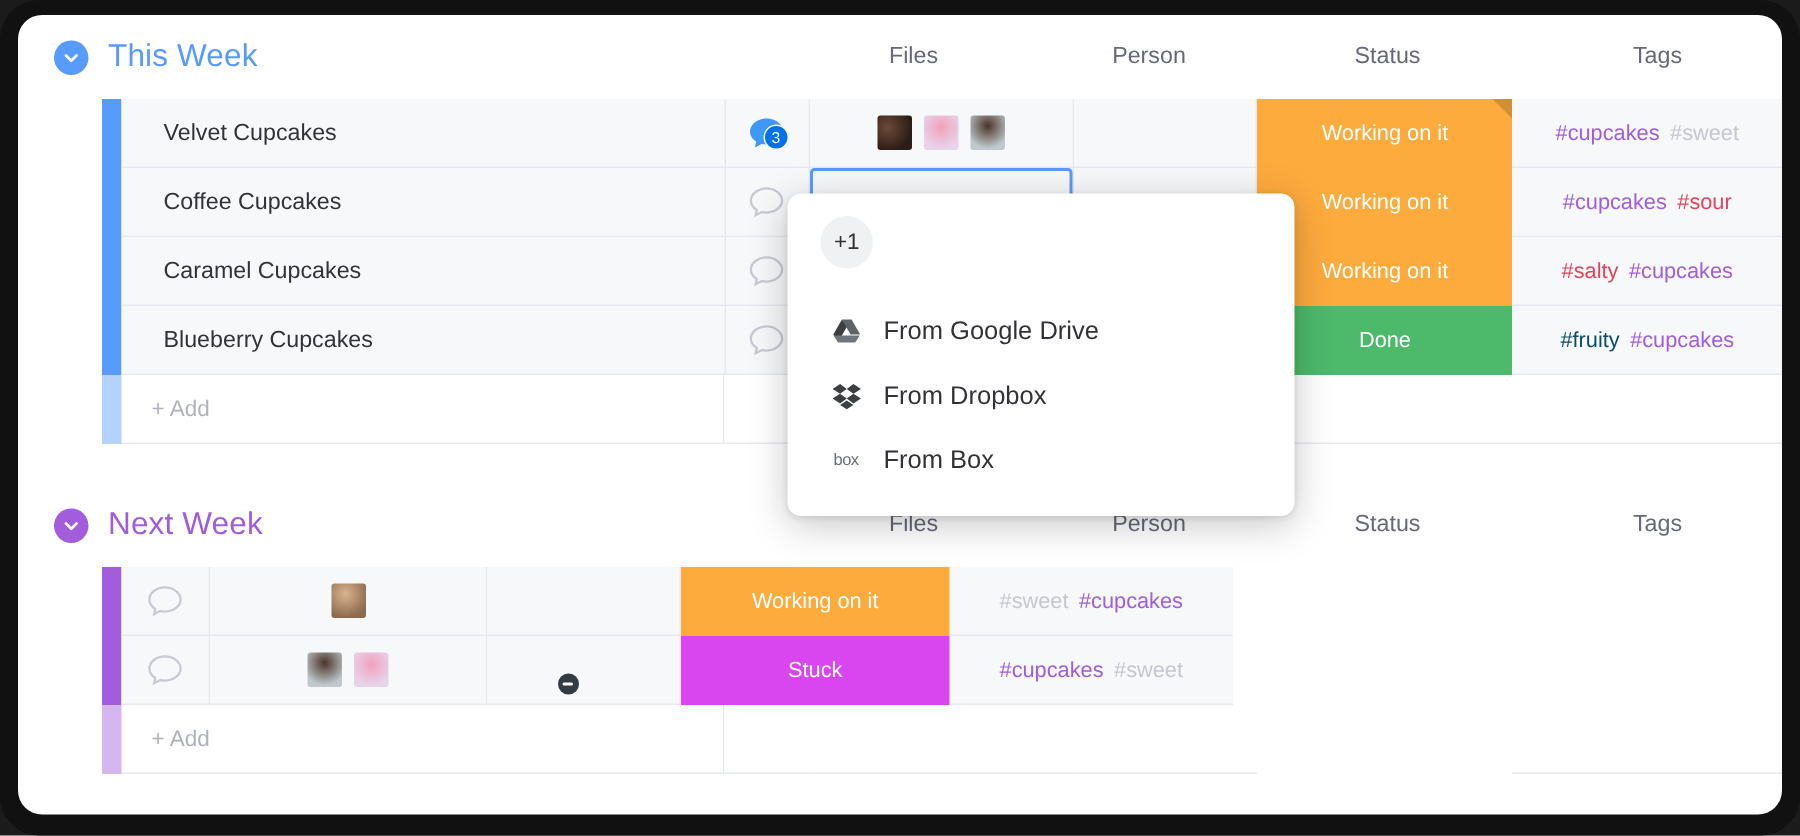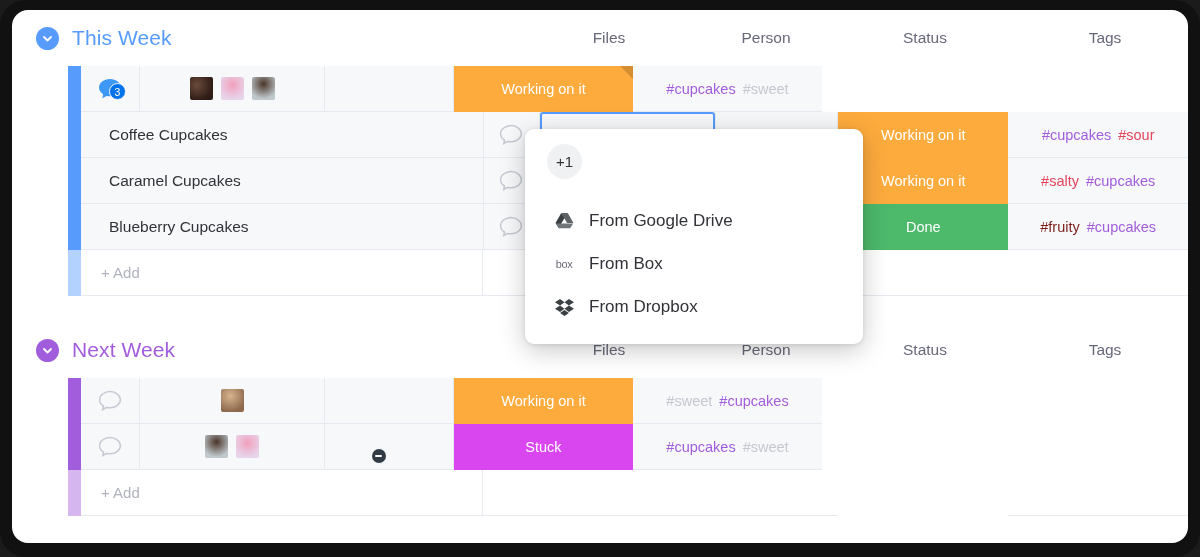--- a/index.html
+++ b/index.html
@@ -145,20 +145,23 @@
       <span class="group-title blue">This Week</span>
 
       <span class="colhead" style="left:541px;width:112px">Files</span>
       <span class="colhead" style="left:698px;width:112px">Person</span>
       <span class="colhead" style="left:857px;width:112px">Status</span>
       <span class="colhead" style="left:1037px;width:112px">Tags</span>
     </div>
 
     <div class="row">
       <div class="rowbar" style="background:#579bfc"></div>
+      <div class="cell name">
+        <span class="name-text">Velvet Cupcakes</span>
+      </div>
       <div class="cell chat">
         <svg width="27" height="24" viewBox="0 0 27 24">
               <path d="M13 2C6.9 2 2 5.9 2 10.6c0 2.7 1.6 5.1 4.1 6.7l-.8 4 4.4-2.3c1 .2 2.1.3 3.3.3 6.1 0 11-3.9 11-8.7S19.1 2 13 2z" fill="#3e98f5"></path>
             </svg>
         <span class="chat-badge">3</span>
       </div>
       <div class="cell files">
         <span class="thumb" style="background:radial-gradient(circle at 30% 35%,#6b4a3a,#2e1d16 70%)"></span>
         <span class="thumb" style="background:radial-gradient(circle at 50% 35%,#f2a0bd,#e7d4ea 75%)"></span>
         <span class="thumb" style="background:radial-gradient(circle at 50% 30%,#4b3429,#bfc8cc 75%)"></span>
@@ -230,21 +233,21 @@
         <svg width="27" height="24" viewBox="0 0 27 24">
               <path d="M13 2.6C7.2 2.6 2.6 6.3 2.6 10.7c0 2.5 1.5 4.8 3.9 6.3l-.7 3.5 3.9-2.1c1 .2 2.1.3 3.3.3 5.8 0 10.4-3.7 10.4-8S18.8 2.6 13 2.6z" fill="none" stroke="#c7c9d3" stroke-width="1.5"></path>
             </svg>
       </div>
       <div class="cell files"></div>
       <div class="cell person"></div>
       <div class="cell status">
         <span class="status-pill" style="background:#4cb96b">Done</span>
       </div>
       <div class="cell tags">
-        <span class="tag" style="color:#7f1d1d">#fruity</span>
+        <span class="tag" style="color:#0c4a6e">#fruity</span>
         <span class="tag" style="color:#a25ddc">#cupcakes</span>
       </div>
     </div>
 
     <div class="row addrow">
       <div class="rowbar" style="background:#579bfc"></div>
       <div class="cell name">
         <span>+ Add</span>
       </div>
       <div class="cell chat" style="border-right:none"></div>
@@ -349,30 +352,30 @@
               <path d="M6.6 1h6.8l6.1 10.6h-6.8L6.6 1z" fill="#5f6368"></path>
               <path d="M6.6 1L.5 11.6l3.4 5.4 6.1-10.6L6.6 1z" fill="#3c4043"></path>
               <path d="M.9 12.3h18.2L16 17.3H3.9L.9 12.3z" fill="#70757a"></path>
             </svg>
       </span>
       <span class="menu-label">From Google Drive</span>
     </div>
 
     <div class="menu-item">
       <span class="menu-icon">
-        <span style="font-size:11px;color:#6a6d77;letter-spacing:-.4px;font-family:'Liberation Sans',sans-serif;">box</span>
-      </span>
-      <span class="menu-label">From Box</span>
+        <svg width="19" height="18" viewBox="0 0 20 19">
+              <path d="M5.3 1L0 4.5l5.3 3.4L10 4.5 5.3 1zM14.7 1L10 4.5l4.7 3.4L20 4.5 14.7 1zM0 11.3l5.3 3.4L10 11.3 5.3 7.9 0 11.3zM14.7 7.9L10 11.3l4.7 3.4 5.3-3.4-5.3-3.4zM5.3 15.8L10 18.9l4.7-3.1L10 12.7l-4.7 3.1z" fill="#3c4043"></path>
+            </svg>
+      </span>
+      <span class="menu-label">From Dropbox</span>
     </div>
 
     <div class="menu-item">
       <span class="menu-icon">
-        <svg width="19" height="18" viewBox="0 0 20 19">
-              <path d="M5.3 1L0 4.5l5.3 3.4L10 4.5 5.3 1zM14.7 1L10 4.5l4.7 3.4L20 4.5 14.7 1zM0 11.3l5.3 3.4L10 11.3 5.3 7.9 0 11.3zM14.7 7.9L10 11.3l4.7 3.4 5.3-3.4-5.3-3.4zM5.3 15.8L10 18.9l4.7-3.1L10 12.7l-4.7 3.1z" fill="#3c4043"></path>
-            </svg>
-      </span>
-      <span class="menu-label">From Dropbox</span>
+        <span style="font-size:11px;color:#6a6d77;letter-spacing:-.4px;font-family:'Liberation Sans',sans-serif;">box</span>
+      </span>
+      <span class="menu-label">From Box</span>
     </div>
 
   </div>
 
 </div>
 </div>
 
 </body></html>

